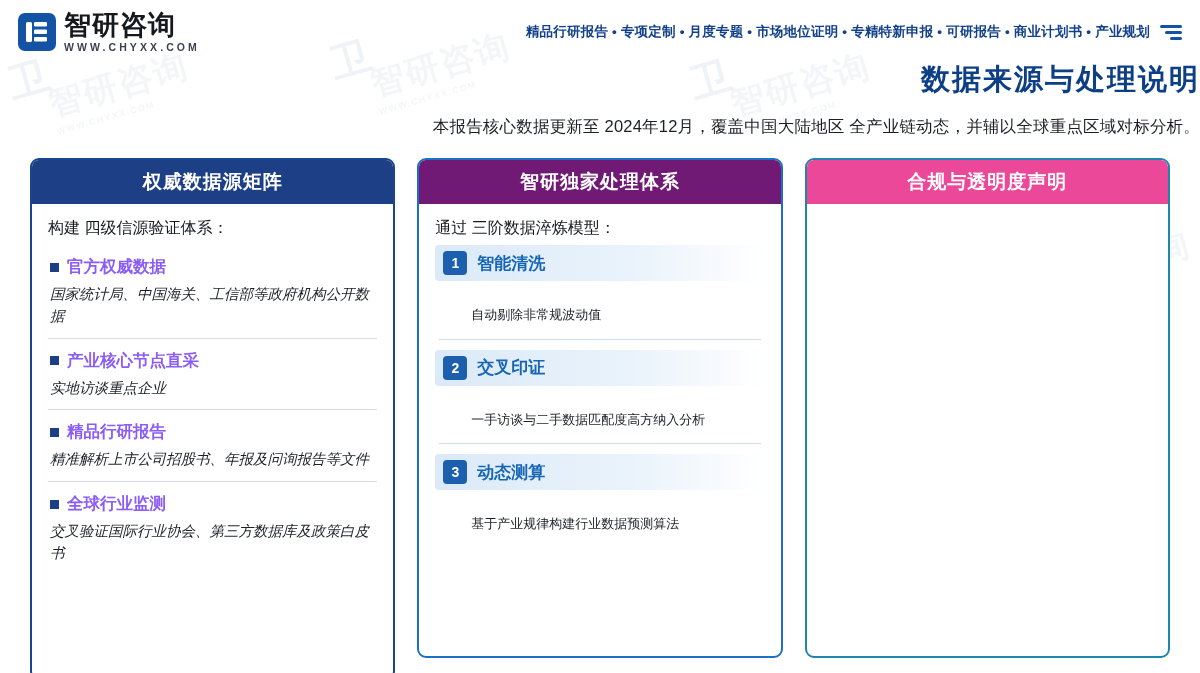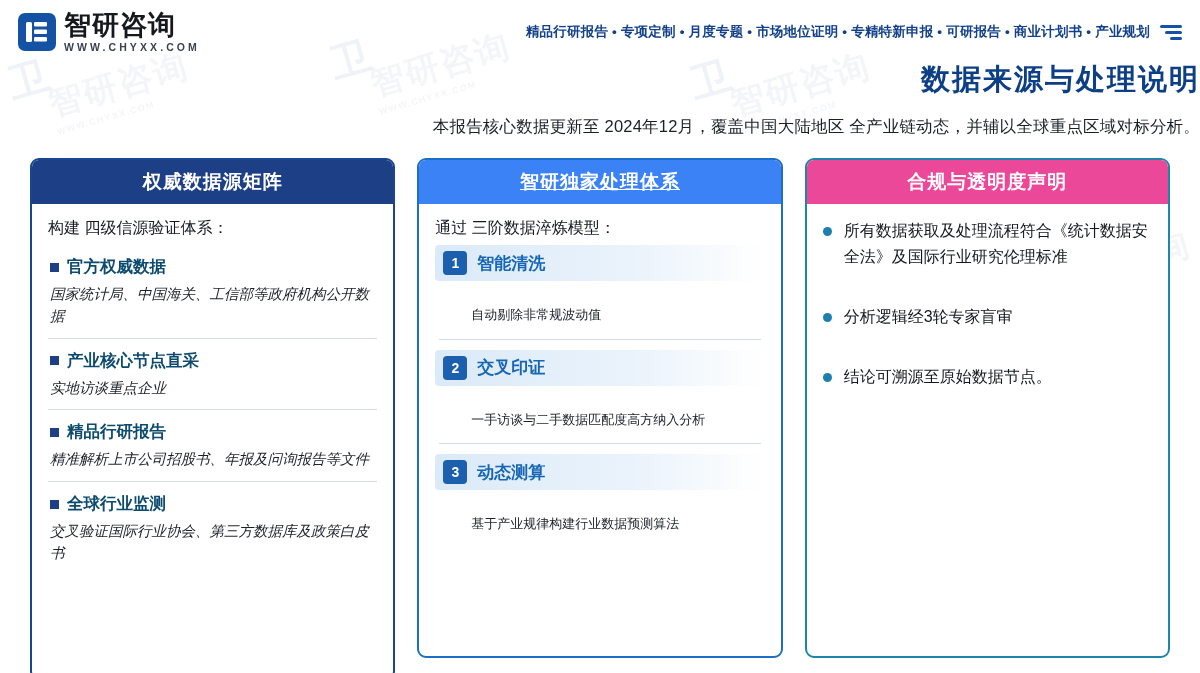--- a/index.html
+++ b/index.html
@@ -102,34 +102,34 @@
   .card.c1 { border: 2px solid #18468f; height: 522px; }
   .card.c2 { border: 2px solid #1b6fc4; height: 500px; }
   .card.c3 { border: 2px solid #1f86ab; height: 500px; }
 
   .card-head {
     height: 44px;
     display: flex; align-items: center; justify-content: center;
     color: #fff; font-size: 19px; font-weight: 700; letter-spacing: 1px;
   }
   .c1 .card-head { background: #1c3f86; }
-  .c2 .card-head { background: #3b82f6; text-decoration: underline; }
+  .c2 .card-head { background: #701a75; }
   .c3 .card-head { background: #ec4899; }
 
   .card-body { padding: 14px 16px 10px 16px; }
   .lead {
     font-size: 16px; color: #151a21; margin-bottom: 6px;
   }
 
   
   .src-item { padding: 11px 2px 10px 2px; border-bottom: 1px solid #d4dbe6; }
   .src-item:last-child { border-bottom: none; }
   .src-title {
     display: flex; align-items: center; gap: 8px;
-    font-size: 16.5px; font-weight: 700; color: #0c4a6e;
+    font-size: 16.5px; font-weight: 700; color: #8b5cf6;
     margin-bottom: 6px;
   }
   .sq {
     width: 9px; height: 9px; background: #1c3f86; display: inline-block;
     flex: 0 0 auto;
   }
   .src-desc { font-size: 14.5px; color: #1c2028; line-height: 1.5; font-style: italic; }
 
   
   .step { margin-bottom: 4px; }
@@ -309,30 +309,16 @@
             <span class="step-num">3</span>
             <span class="step-title">动态测算</span>
           </div>
           <div class="step-desc">基于产业规律构建行业数据预测算法</div>
         </div>
       </div>
     </div>
 
     <div class="card c3">
       <div class="card-head">合规与透明度声明</div>
-      <div class="card-body">
-        <div class="bullet-row">
-          <span class="dot"></span>
-          <span class="bullet-text">所有数据获取及处理流程符合《统计数据安全法》及国际行业研究伦理标准</span>
-        </div>
-        <div class="bullet-row">
-          <span class="dot"></span>
-          <span class="bullet-text">分析逻辑经3轮专家盲审</span>
-        </div>
-        <div class="bullet-row">
-          <span class="dot"></span>
-          <span class="bullet-text">结论可溯源至原始数据节点。</span>
-        </div>
-      </div>
     </div>
 
   </div>
 </div>
 
 </body></html>

